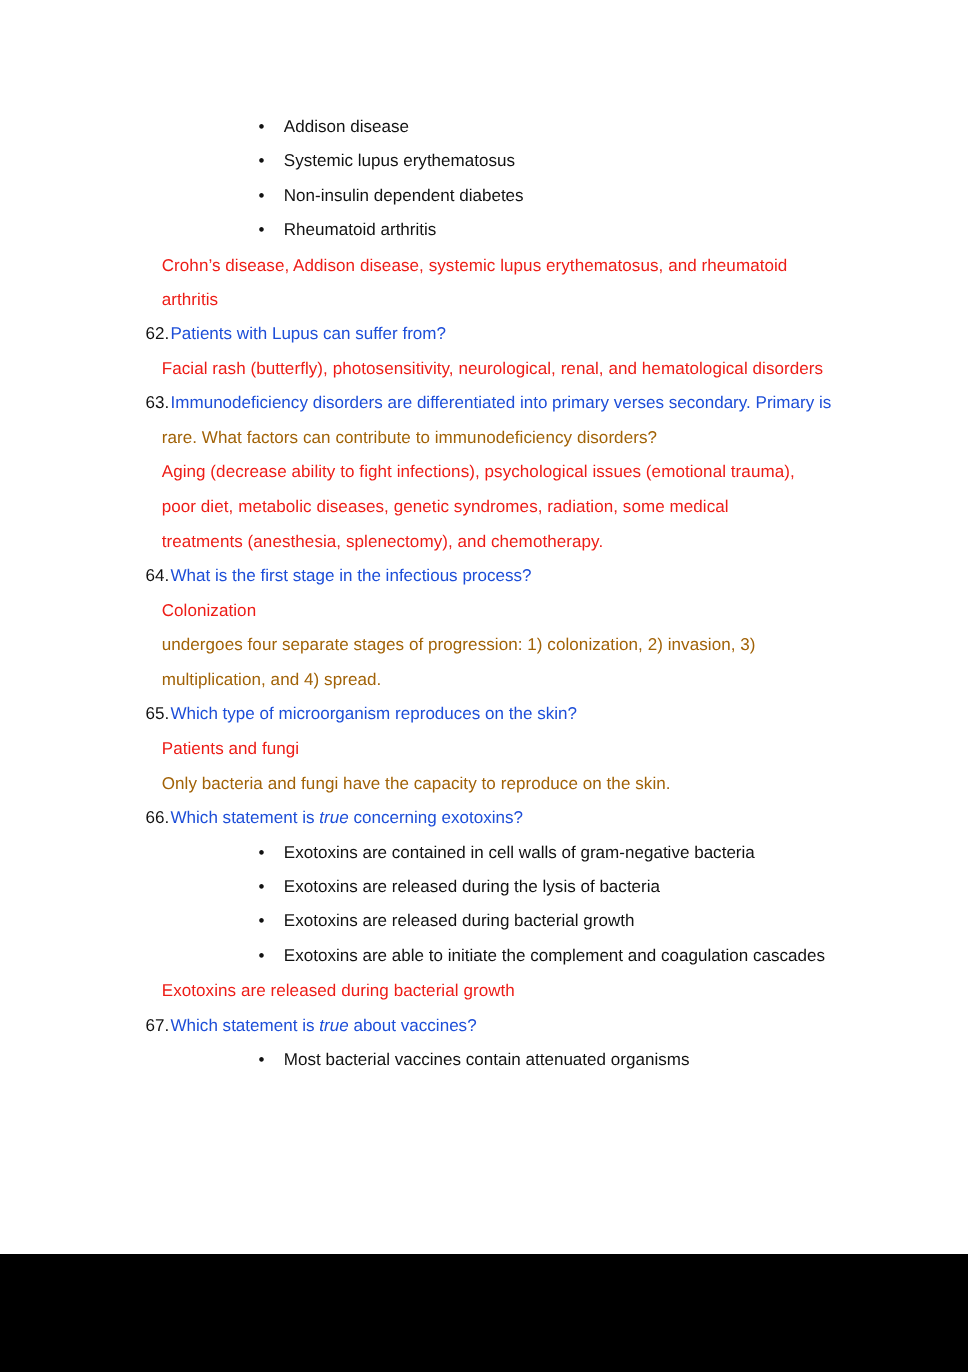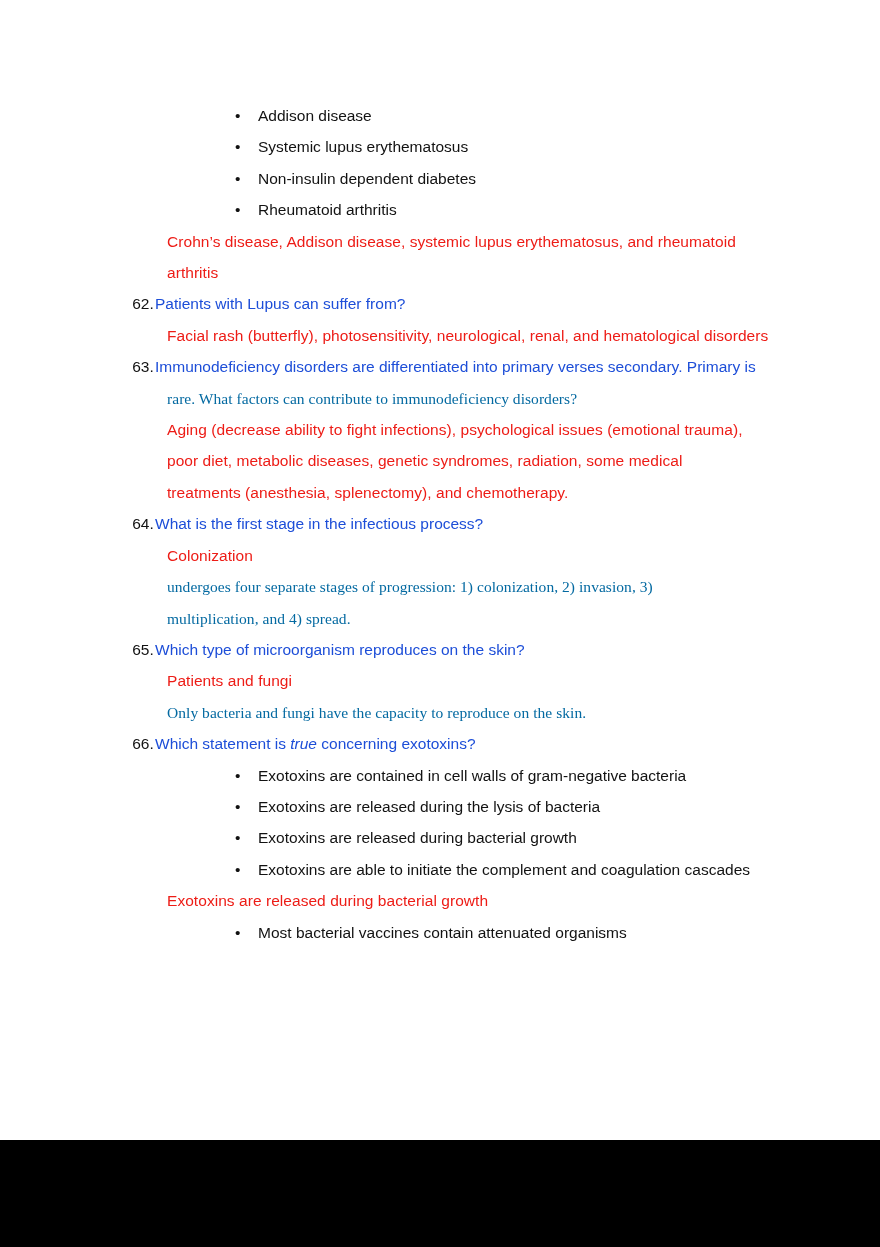--- a/index.html
+++ b/index.html
@@ -52,30 +52,29 @@
   }
   .qtext {
     flex: 1 1 auto;
     font-size: 15.5px;
     line-height: 31.4px;
     color: #1d4ed8;
   }
 
   
   .indent {
-    margin-left: 36px;
+    margin-left: 16px;
   }
 
   .answer {
     color: #ED1C16;
   }
 
   .black {
-    color: #0369a1;
-    font-family: Liberation Serif, serif;
+    color: #a16207;
   }
 
   
   .blrow {
     display: flex;
     align-items: flex-start;
     margin-left: 104px; 
   }
   .bldot {
     width: 23px;
@@ -176,20 +175,24 @@
     <div class="blrow">
       <span class="bldot">•</span>
       <span class="bltext">Exotoxins are released during bacterial growth</span>
     </div>
     <div class="blrow">
       <span class="bldot">•</span>
       <span class="bltext">Exotoxins are able to initiate the complement and coagulation cascades</span>
     </div>
     <div class="line indent answer">Exotoxins are released during bacterial growth</div>
 
+    <div class="qrow">
+      <span class="qnum">67.</span>
+      <span class="qtext"><span>Which statement is </span><span class="ital">true</span><span> about vaccines?</span></span>
+    </div>
     <div class="blrow">
       <span class="bldot">•</span>
       <span class="bltext">Most bacterial vaccines contain attenuated organisms</span>
     </div>
 
   </div>
 </div>
 
 <div id="bottom-bar"></div>
 

